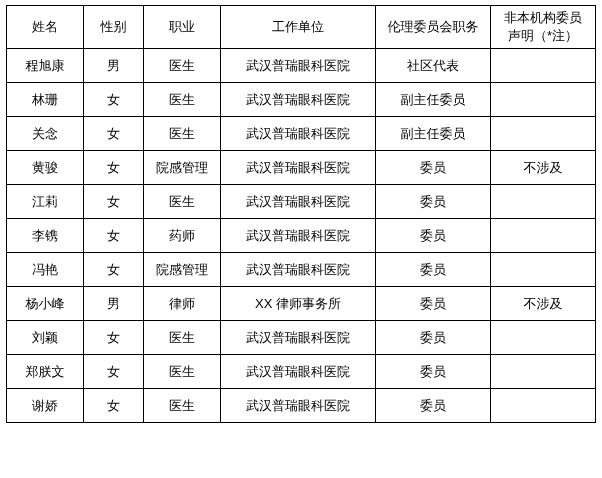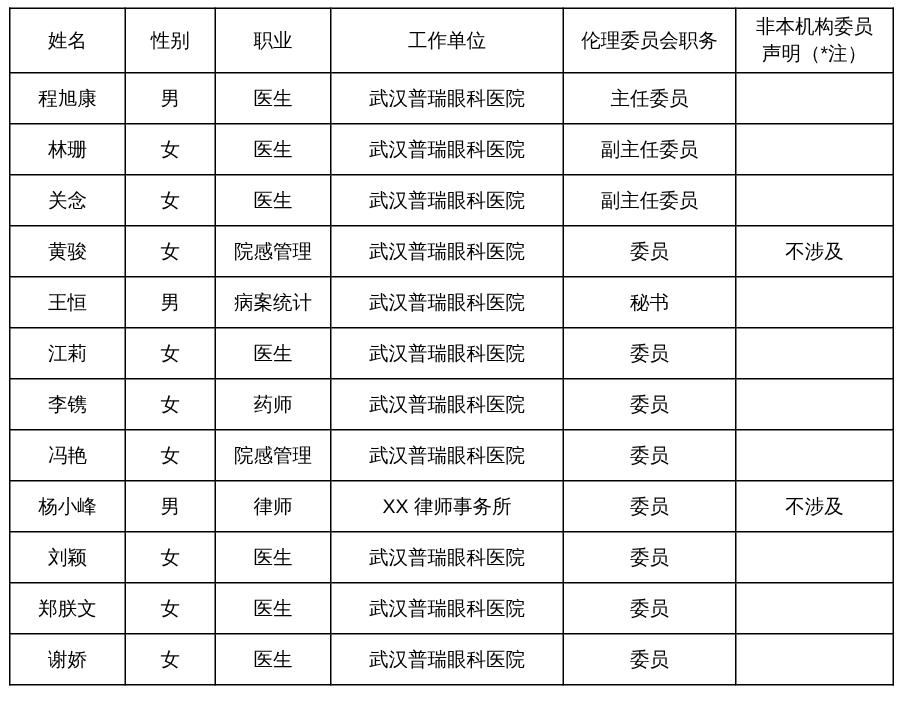--- a/index.html
+++ b/index.html
@@ -92,21 +92,21 @@
         <td>
             <span class="cell-wrap">男</span>
           </td>
         <td>
             <span class="cell-wrap">医生</span>
           </td>
         <td>
             <span class="cell-wrap">武汉普瑞眼科医院</span>
           </td>
         <td>
-            <span class="cell-wrap">主任委员</span>
+            <span class="cell-wrap">社区代表</span>
           </td>
         <td>
             <span class="cell-wrap"></span>
           </td>
       </tr>
       <tr>
         <td>
             <span class="cell-wrap">林珊</span>
           </td>
         <td>
@@ -156,40 +156,20 @@
             <span class="cell-wrap">院感管理</span>
           </td>
         <td>
             <span class="cell-wrap">武汉普瑞眼科医院</span>
           </td>
         <td>
             <span class="cell-wrap">委员</span>
           </td>
         <td>
             <span class="cell-wrap">不涉及</span>
-          </td>
-      </tr>
-      <tr>
-        <td>
-            <span class="cell-wrap">王恒</span>
-          </td>
-        <td>
-            <span class="cell-wrap">男</span>
-          </td>
-        <td>
-            <span class="cell-wrap">病案统计</span>
-          </td>
-        <td>
-            <span class="cell-wrap">武汉普瑞眼科医院</span>
-          </td>
-        <td>
-            <span class="cell-wrap">秘书</span>
-          </td>
-        <td>
-            <span class="cell-wrap"></span>
           </td>
       </tr>
       <tr>
         <td>
             <span class="cell-wrap">江莉</span>
           </td>
         <td>
             <span class="cell-wrap">女</span>
           </td>
         <td>

